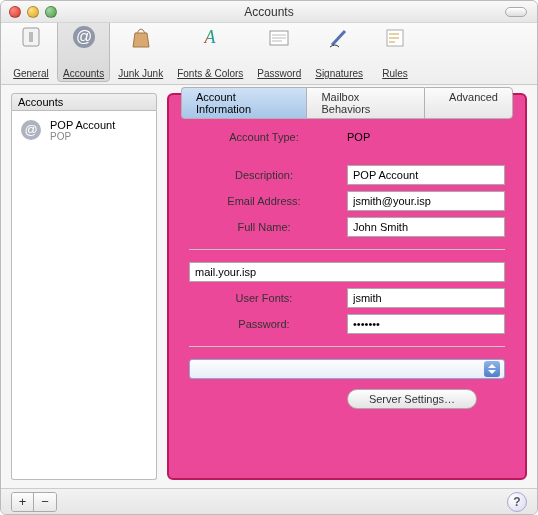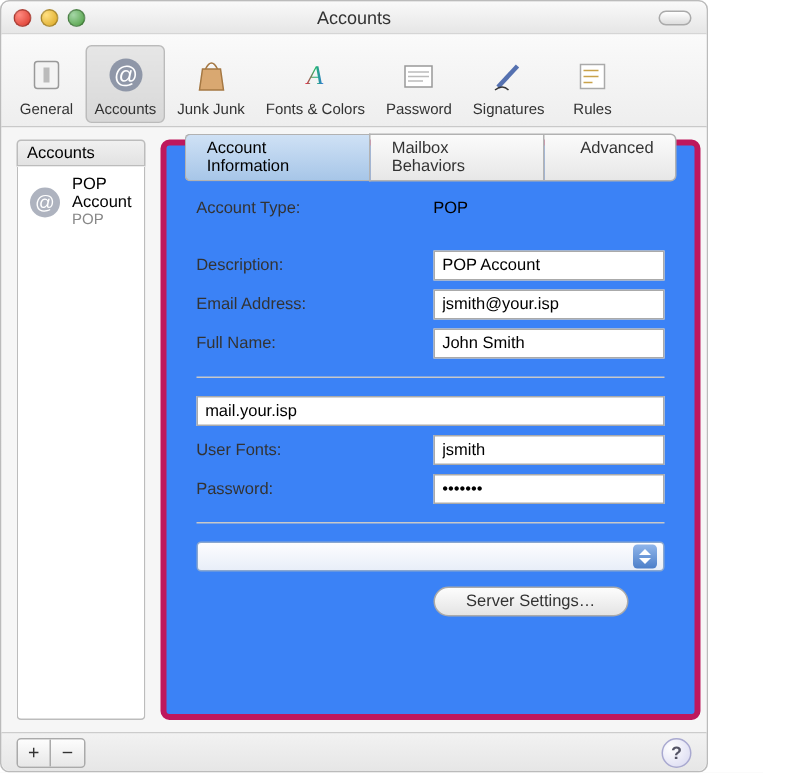--- a/index.html
+++ b/index.html
@@ -5,21 +5,21 @@
   * { box-sizing: border-box; margin: 0; padding: 0; }
   body {
     font-family: "Lucida Grande", "Helvetica Neue", Arial, sans-serif;
     font-size: 11px;
     background: #fff;
     width: 538px;
     height: 515px;
     overflow: hidden;
   }
   .window {
-    width: 472px;
+    width: 538px;
     height: 515px;
     border: 1px solid #bbb;
     border-radius: 6px;
     background: linear-gradient(#fdfdfd, #f4f4f4);
     display: flex;
     flex-direction: column;
   }
   .titlebar {
     height: 22px;
     background: linear-gradient(#f9f9f9, #e6e6e6);
@@ -80,21 +80,21 @@
   .toolitem.selected {
     background: linear-gradient(#e6e6e6,#d8d8d8);
     border-color: #bbb;
   }
   .toolicon {
     width: 32px; height: 32px;
     display: flex;
     align-items: center;
     justify-content: center;
   }
-  .toollabel { font-size: 10px; color: #333; margin-top: 2px; }
+  .toollabel { font-size: 10px; color: #333; margin-top: 15px; text-decoration: underline; }
 
   .content {
     flex: 1;
     display: flex;
     padding: 8px 10px 8px 10px;
     gap: 10px;
     background: #f6f6f6;
   }
 
   .sidebar {
@@ -166,23 +166,23 @@
     border: 1px solid #a9a9d0;
     background: radial-gradient(circle at 30% 30%, #fff, #d7d7f0);
     color: #556;
     font-weight: bold;
     font-size: 12px;
     display:flex;align-items:center;justify-content:center;
   }
 
   .mainpanel {
     flex: 1;
-    border: 4px solid #be185d;
+    border: 2px solid #be185d;
     border-radius: 6px;
-    background: #3b82f6;
+    background: #ec4899;
     padding: 10px 12px;
     display: flex;
     flex-direction: column;
   }
   .tabs {
     display: flex;
     justify-content: center;
     gap: 0;
     margin: -18px auto 8px auto;
   }
@@ -208,21 +208,21 @@
     gap: 6px;
     padding: 4px 8px;
   }
   .frow {
     display: flex;
     align-items: center;
     gap: 8px;
   }
   .flabel {
     width: 150px;
-    text-align: left;
+    text-align: center;
     font-size: 11px;
     color: #333;
   }
   .fval {
     font-size: 11px;
     color: #000;
   }
   .finput {
     flex: 1;
     height: 20px;

